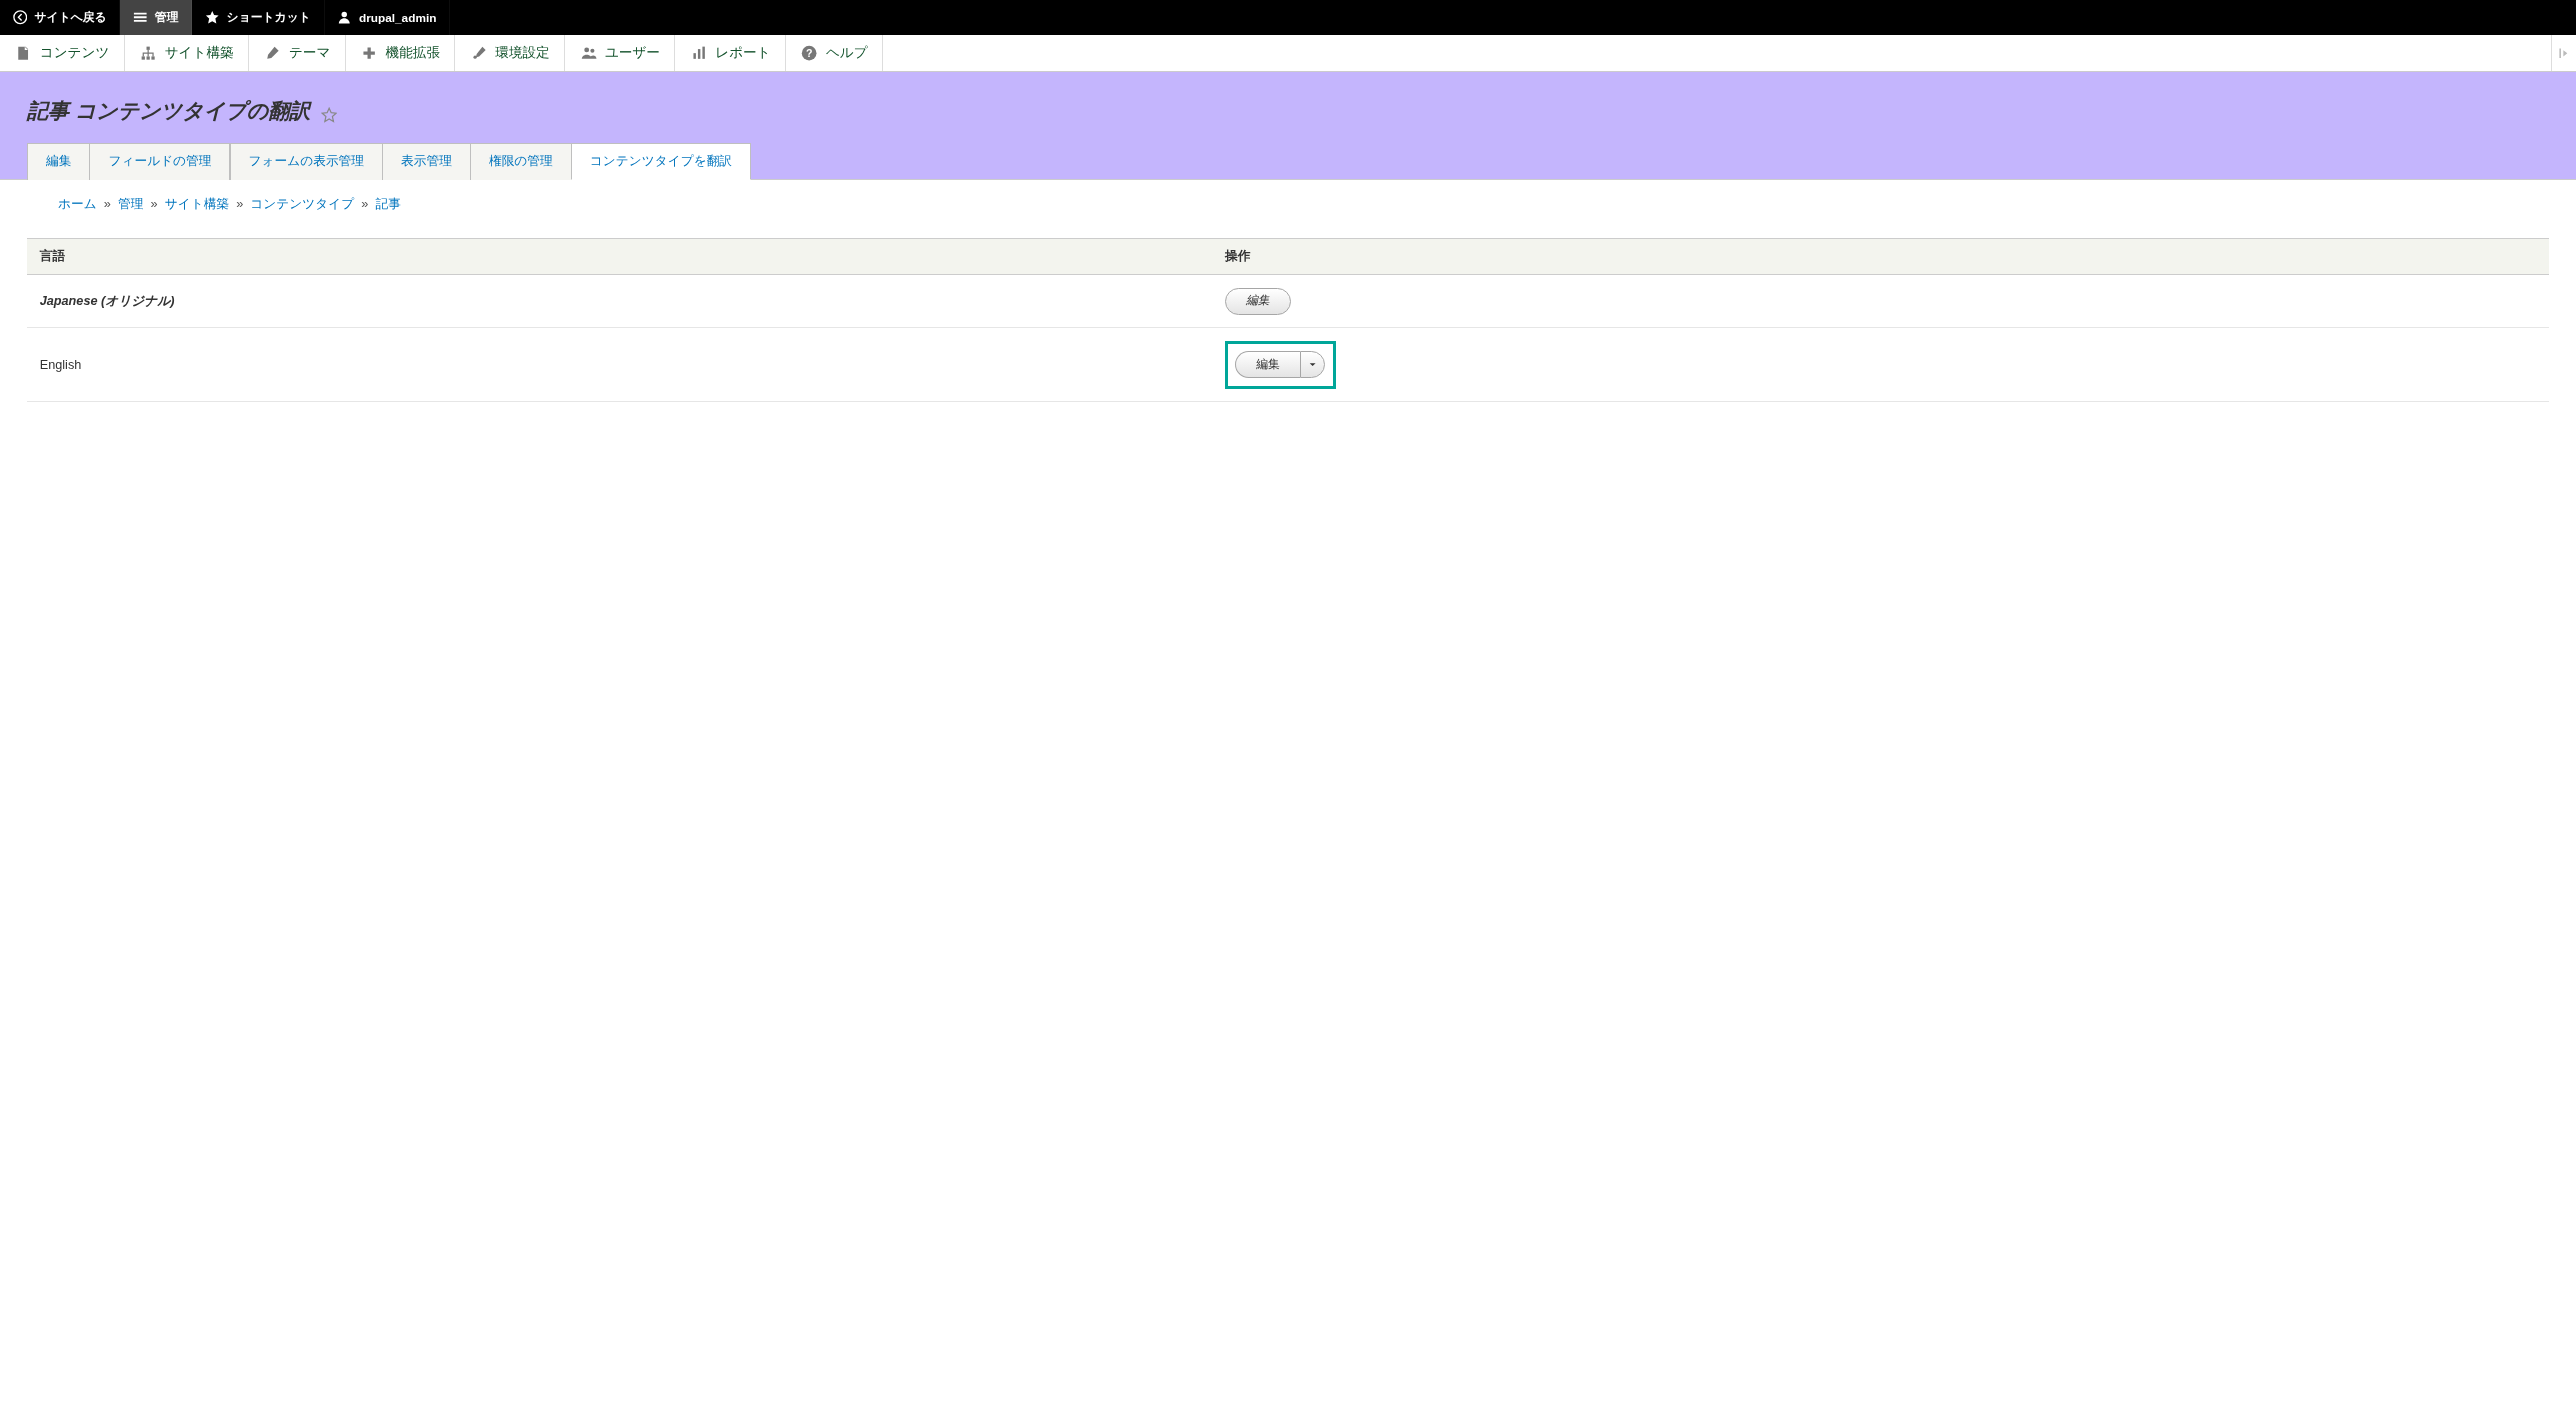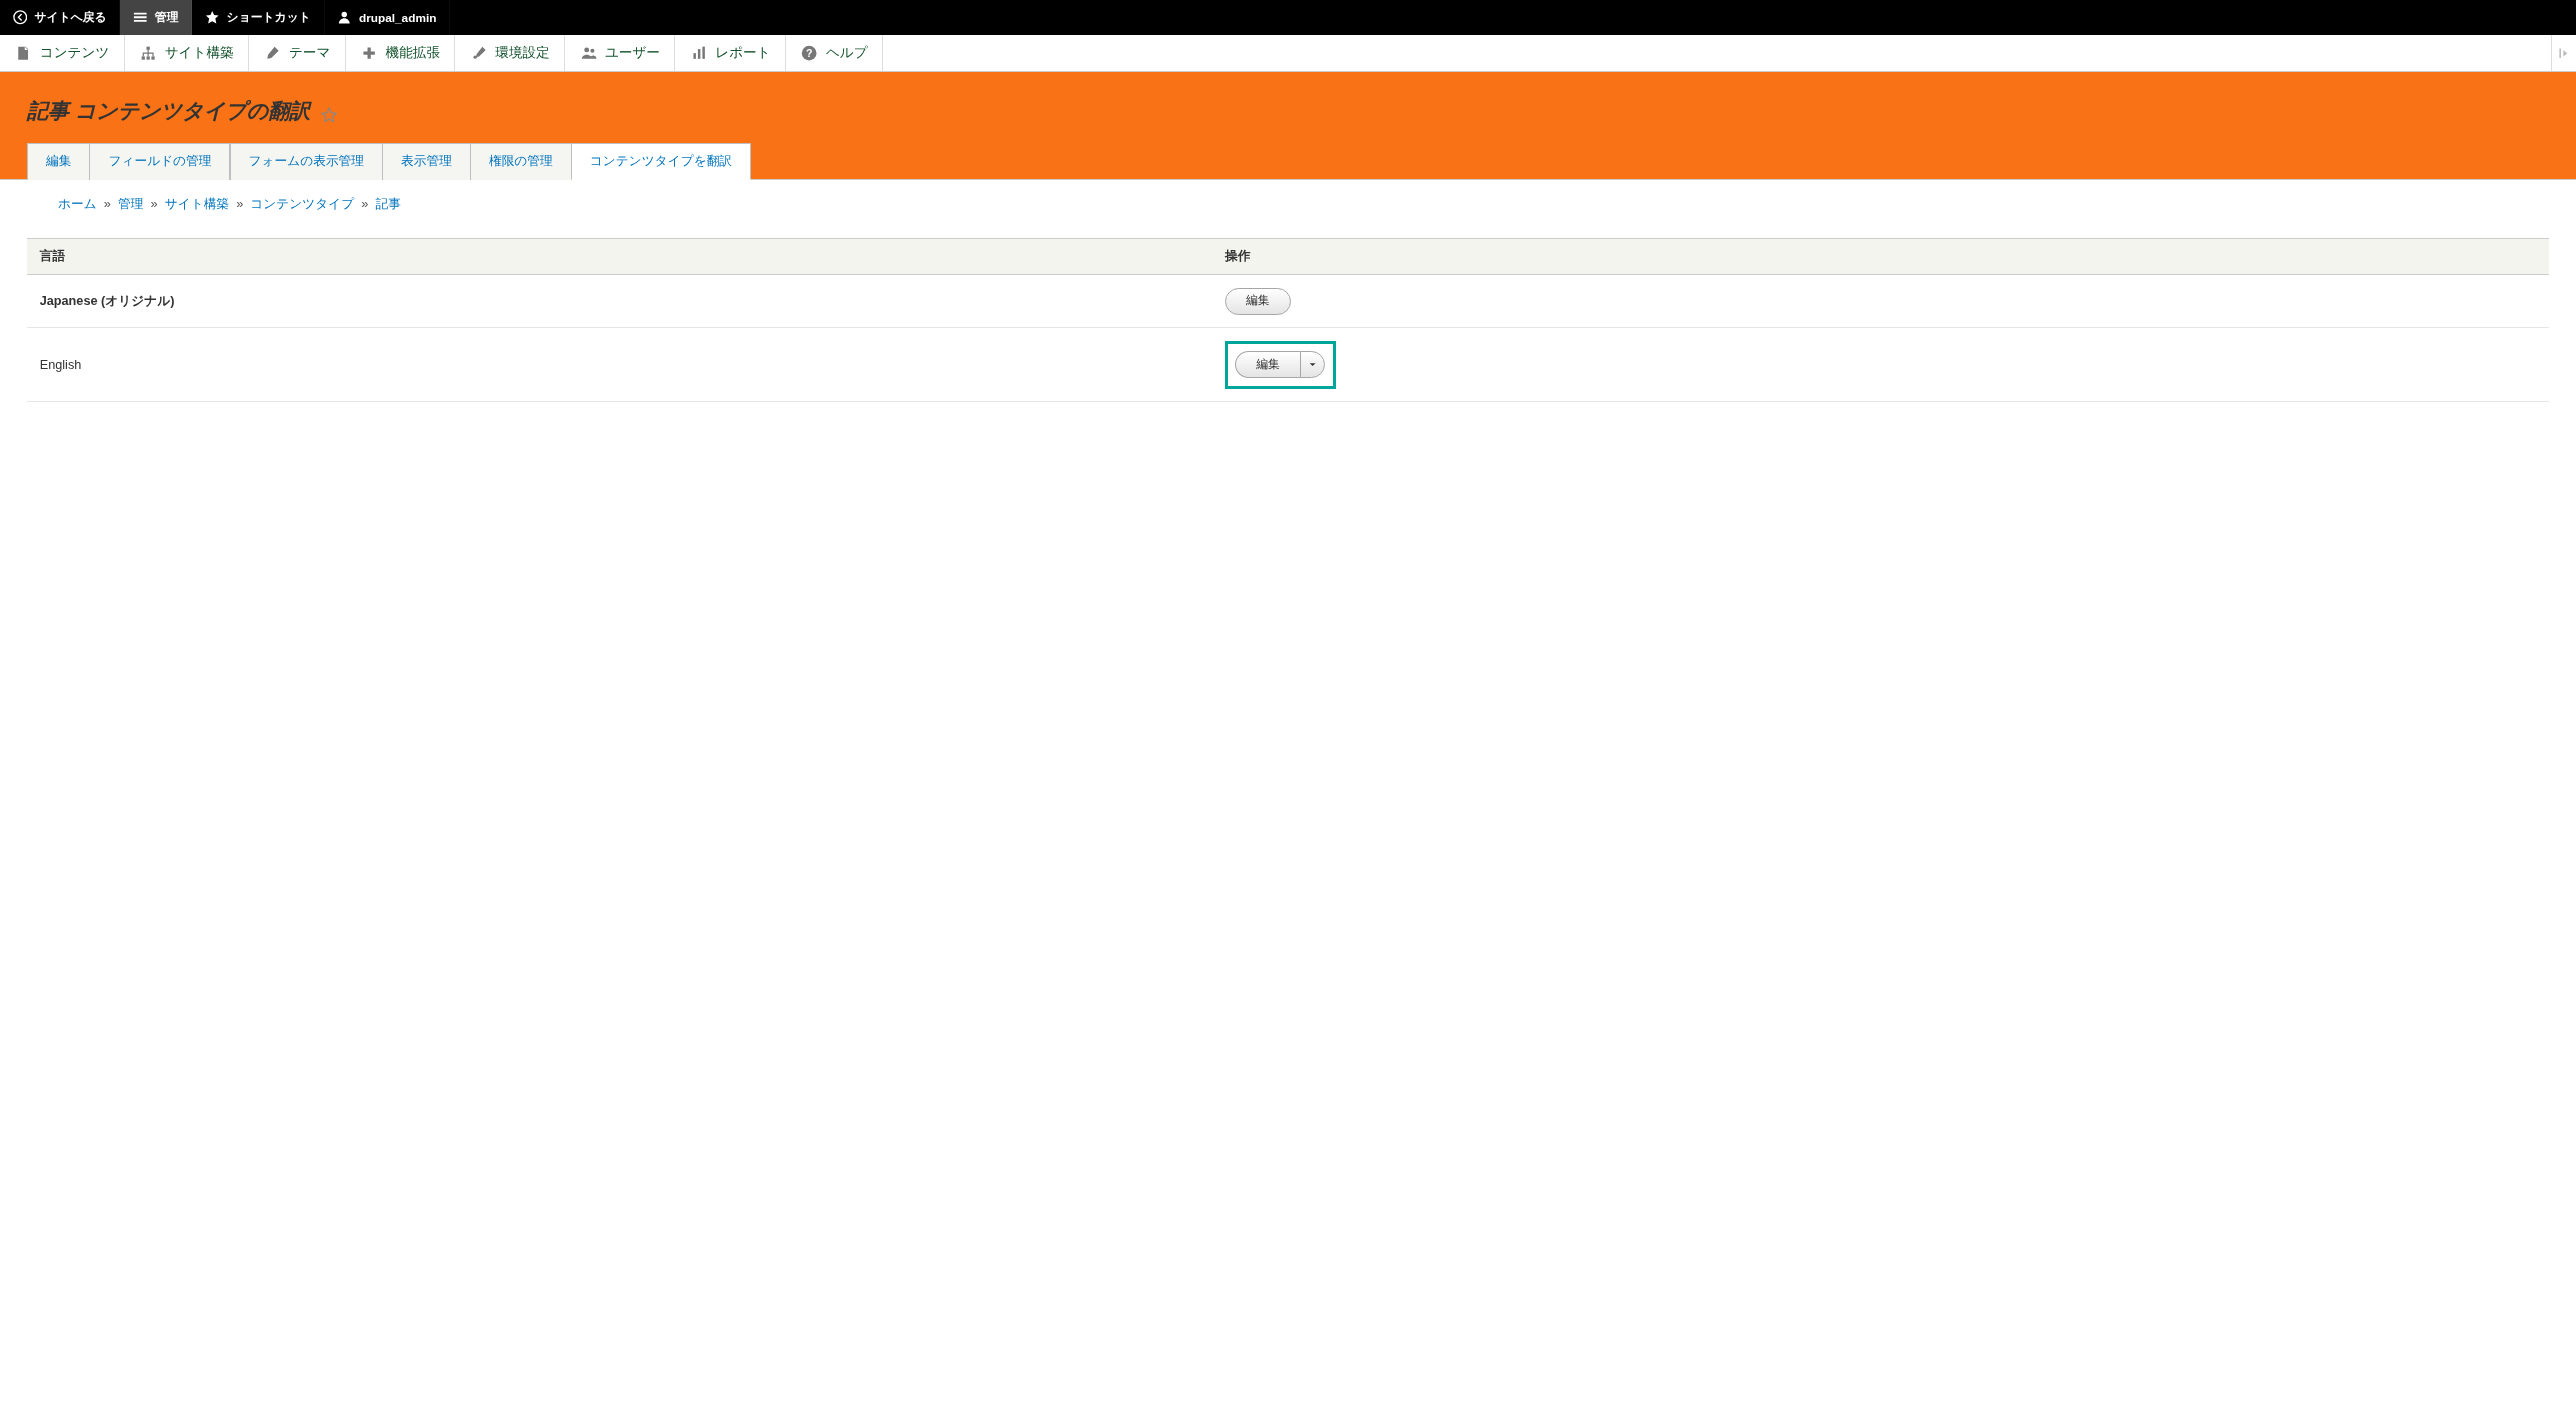--- a/index.html
+++ b/index.html
@@ -53,21 +53,21 @@
       width: 25.4px;
       display: flex;
       align-items: center;
       justify-content: center;
       border-left: 0.9px solid #ddd;
     }
     .admin-bar .toggle-right svg { fill: #bbb; }
 
     
     .title-strip {
-      background: #f97316;
+      background: #c4b5fd;
       padding: 25.4px 27px 0 27px;
       border-bottom: 0.9px solid #ccc;
     }
     .page-title {
       font-size: 21px;
       font-weight: bold;
       font-style: italic;
       color: #333;
       display: inline;
     }
@@ -108,21 +108,21 @@
       border-bottom:0.9px solid #ccc;
       padding: 9px 12.7px;
       font-weight:bold;
       color:#333;
     }
     .translations-table td {
       border-bottom:0.9px solid #e6e6e6;
       padding: 12.7px 12.7px;
       vertical-align: middle;
     }
-    .translations-table tr:first-child td { font-weight: normal; }
+    .translations-table tr:first-child td { font-weight: normal; font-style: italic; }
     .translations-table td.lang-name.bold { font-weight: bold; }
 
     
     .dropbutton { display:inline-flex; border-radius: 14.5px; overflow: visible; height: 27px; }
     .dropbutton.single .db-main { border-radius: 14.5px; border-right: 0.9px solid #a6a6a6; }
     .db-main {
       border:0.9px solid #a6a6a6;
       background: linear-gradient(#fff,#e4e4e4);
       padding: 0 20px;
       display:flex;

